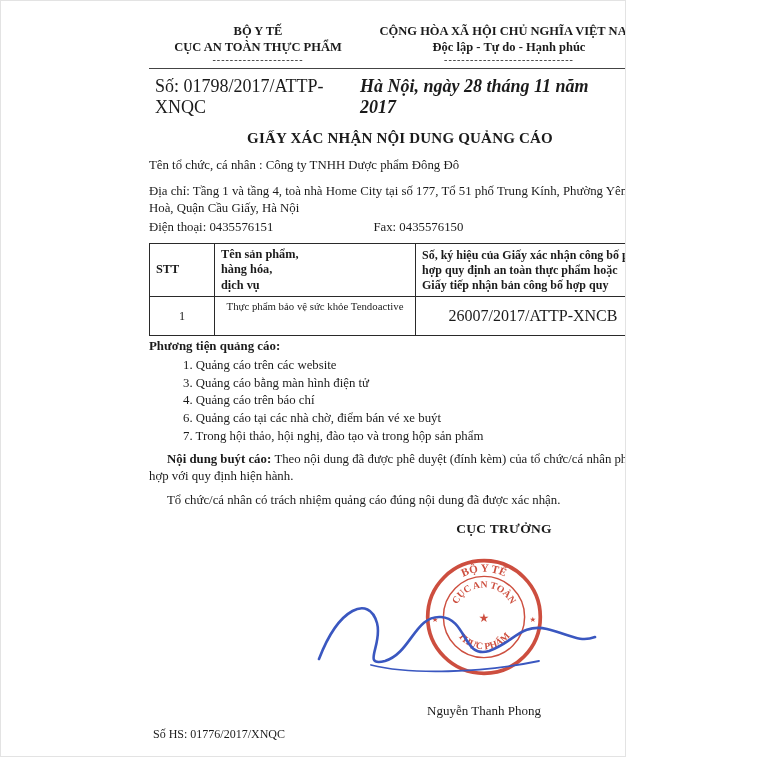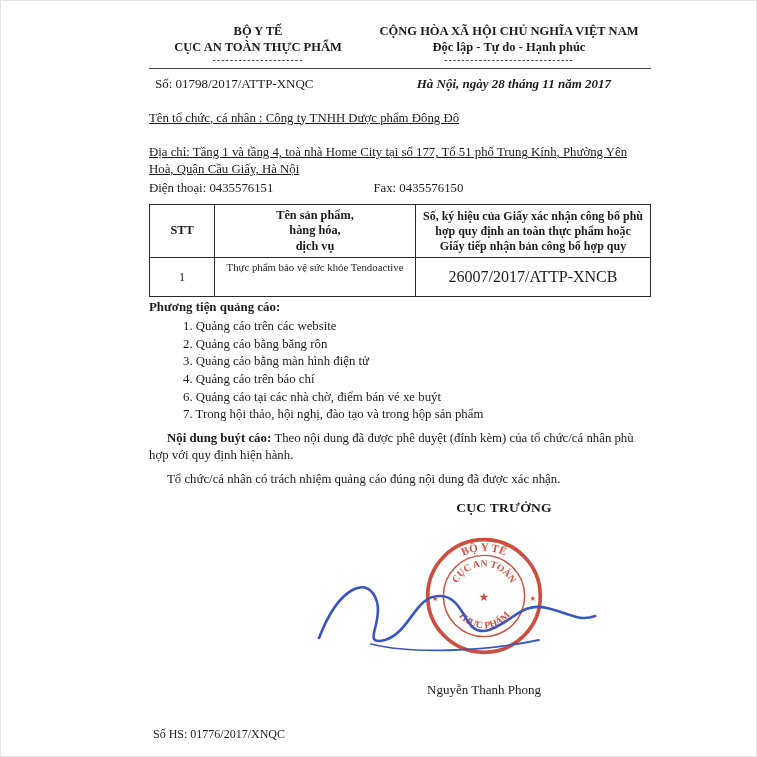--- a/index.html
+++ b/index.html
@@ -1,39 +1,39 @@
 <!DOCTYPE html>
 <html><head>
 <meta charset="utf-8">
 <style>
   html,body{margin:0;padding:0;background:#ffffff;}
   .page{
-    position:relative;width:757px;height:757px;box-sizing:border-box;
+    position:relative;width:626px;height:757px;box-sizing:border-box;
     background:#ffffff;border:1px solid #e3e3e3;
     font-family:"Liberation Serif","DejaVu Serif",serif;color:#1b1b1b;
     overflow:hidden;
   }
   .content{position:absolute;left:148px;top:22px;width:502px;}
   .hdr{display:flex;}
   .hdr-left{width:218px;text-align:center;}
   .hdr-right{flex:1;text-align:center;}
   .hdr-line{font-weight:bold;font-size:12.5px;line-height:1.3;}
   .hdr-dash{font-size:10px;line-height:8px;letter-spacing:1px;color:#222;}
   .hdr-rule{border-top:1px solid #444;margin-top:4px;}
-  .numdate{display:flex;justify-content:space-between;padding-top:7px;font-size:13px;}
+  .numdate{display:flex;justify-content:space-between;padding-top:7px;font-size:18px;}
   .doc-no{padding-left:6px;}
   .place-date{font-style:italic;font-weight:bold;margin-right:40px;}
   .title{margin-top:12px;text-align:center;font-weight:bold;font-size:15px;letter-spacing:.2px;}
   .info{margin-top:9px;font-size:12.8px;line-height:1.32;}
-  .info-row{margin-top:18px;text-decoration:underline;}
+  .info-row{margin-top:10px;}
   .phone-row{display:flex;margin-top:2px;}
   .fax{margin-left:100px;}
   table.cert{border-collapse:collapse;width:100%;margin-top:7px;font-size:12.3px;}
   table.cert th,table.cert td{border:1px solid #2a2a2a;padding:3px 6px;}
-  table.cert th{font-weight:bold;text-align:center;vertical-align:middle;line-height:1.25;}
+  table.cert th{font-weight:bold;text-align:left;vertical-align:middle;line-height:1.25;}
   .th-product{white-space:pre-line;width:188px;}
   .th-stt{width:52px;}
   .th-cert{font-size:12px;}
   td.c-stt{text-align:center;vertical-align:middle;}
   td.c-prod{font-size:10.8px;text-align:center;vertical-align:top;padding-top:2px;height:32px;}
   td.c-num{text-align:center;vertical-align:middle;font-size:16px;}
   .media-label{margin-top:3px;font-weight:bold;font-size:12.9px;}
   .media-list{margin:3px 0 0 34px;font-size:12.8px;line-height:1.3;}
   .media-item{margin-top:1px;}
   .para{margin-top:7px;font-size:12.8px;line-height:1.32;text-indent:18px;}
@@ -63,20 +63,21 @@
         <div class="hdr-line">Độc lập - Tự do - Hạnh phúc</div>
         <div class="hdr-dash">------------------------------</div>
       </div>
     </div>
     <div class="hdr-rule"></div>
     <div class="numdate">
       <div class="doc-no">Số:  01798/2017/ATTP-XNQC</div>
       <div class="place-date">Hà Nội, ngày 28 tháng 11 năm 2017</div>
     </div>
 
+    <div class="title">GIẤY XÁC NHẬN NỘI DUNG QUẢNG CÁO</div>
 
     <div class="info">
       <div class="info-row">Tên tổ chức, cá nhân : Công ty TNHH Dược phẩm Đông Đô</div>
       <div class="info-row">Địa chỉ: Tầng 1 và tầng 4, toà nhà Home City tại số 177, Tổ 51 phố Trung Kính, Phường Yên Hoà, Quận Cầu Giấy, Hà Nội</div>
       <div class="phone-row">
         <span>Điện thoại: 0435576151</span>
         <span class="fax">Fax: 0435576150</span>
       </div>
     </div>
 
@@ -95,21 +96,20 @@
           <td class="c-stt">1</td>
           <td class="c-prod">Thực phẩm bảo vệ sức khỏe Tendoactive</td>
           <td class="c-num">26007/2017/ATTP-XNCB</td>
         </tr>
       </tbody>
     </table>
 
     <div class="media-label">Phương tiện quảng cáo:</div>
     <div class="media-list">
       <div class="media-item">1. Quảng cáo trên các website</div>
-      <div class="media-item">2. Quảng cáo bằng băng rôn</div>
       <div class="media-item">3. Quảng cáo bằng màn hình điện tử</div>
       <div class="media-item">4. Quảng cáo trên báo chí</div>
       <div class="media-item">6. Quảng cáo tại các nhà chờ, điểm bán vé xe buýt</div>
       <div class="media-item">7. Trong hội thảo, hội nghị, đào tạo và trong hộp sản phẩm</div>
     </div>
 
     <div class="para">
       <span class="lbl">Nội dung buýt cáo: </span><span>Theo nội dung đã được phê duyệt (đính kèm) của tổ chức/cá nhân phù hợp với quy định hiện hành.</span>
     </div>
     <div class="para">Tổ chức/cá nhân có trách nhiệm quảng cáo đúng nội dung đã được xác nhận.</div>

